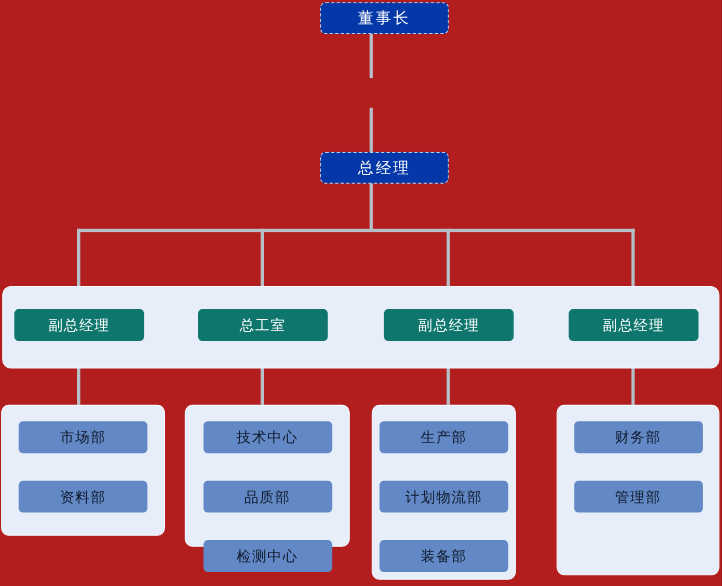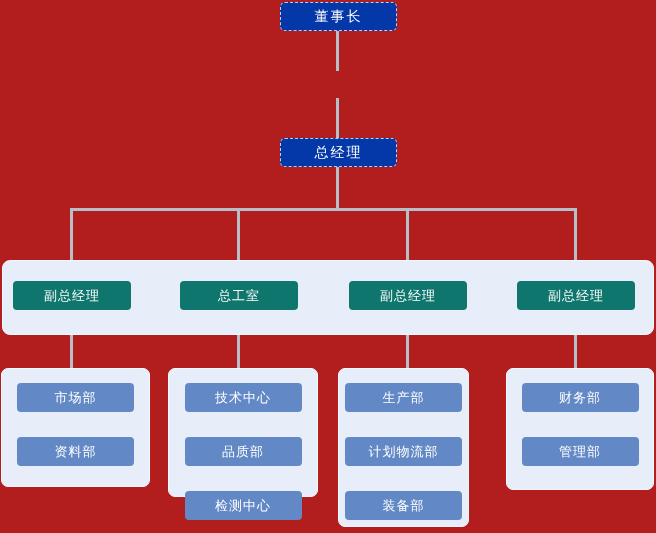--- a/index.html
+++ b/index.html
@@ -7,21 +7,21 @@
     position:relative;width:656px;height:533px;overflow:hidden;
     background:#b21d1d;
     font-family:"DejaVu Sans","Liberation Sans",sans-serif;
   }
   
   .conn{position:absolute;background:#b6bec8;}
   .conn.v{width:3px;}
   .conn.h{height:3px;}
   
   .exec-node{
-    position:absolute;left:280px;width:115px;height:27px;
+    position:absolute;left:291px;width:115px;height:27px;
     background:#0438a8;border:1px dashed rgba(255,255,255,.75);
     border-radius:5px;color:#fff;font-size:14px;letter-spacing:2px;
     display:flex;align-items:center;justify-content:center;
   }
   
   .band{
     position:absolute;left:2px;top:260px;width:650px;height:73px;
     background:#e7eefa;border:1px solid #f4f8ff;border-radius:8px;
   }
   
@@ -31,21 +31,21 @@
     display:flex;align-items:center;justify-content:center;box-sizing:border-box;
   }
   
   .panel{
     position:absolute;background:#e7eefa;border:1px solid #f4f8ff;border-radius:7px;
     box-sizing:border-box;display:flex;flex-direction:column;align-items:center;
     padding-top:14px;gap:25px;
   }
   .dept-node{
     flex:none;width:117px;height:29px;
-    background:#6289c5;border-radius:4px;color:#ffffff;font-size:13px;letter-spacing:1px;
+    background:#6289c5;border-radius:4px;color:#0f172a;font-size:13px;letter-spacing:1px;
     display:flex;align-items:center;justify-content:center;
   }
 </style>
 </head>
 <body>
 
 <div class="canvas">
 
   <div class="conn v" style="left:336px;top:30px;height:41px"></div>
   <div class="conn v" style="left:336px;top:98px;height:41px"></div>
@@ -79,18 +79,18 @@
     <div class="dept-node">品质部</div>
     <div class="dept-node">检测中心</div>
   </div>
 
   <div class="panel" style="left:338px;top:368px;width:131px;height:159px">
     <div class="dept-node">生产部</div>
     <div class="dept-node">计划物流部</div>
     <div class="dept-node">装备部</div>
   </div>
 
-  <div class="panel" style="left:506px;top:368px;width:148px;height:122px">
+  <div class="panel" style="left:506px;top:368px;width:148px;height:155px">
     <div class="dept-node">财务部</div>
     <div class="dept-node">管理部</div>
   </div>
 
 </div>
 
 </body></html>

